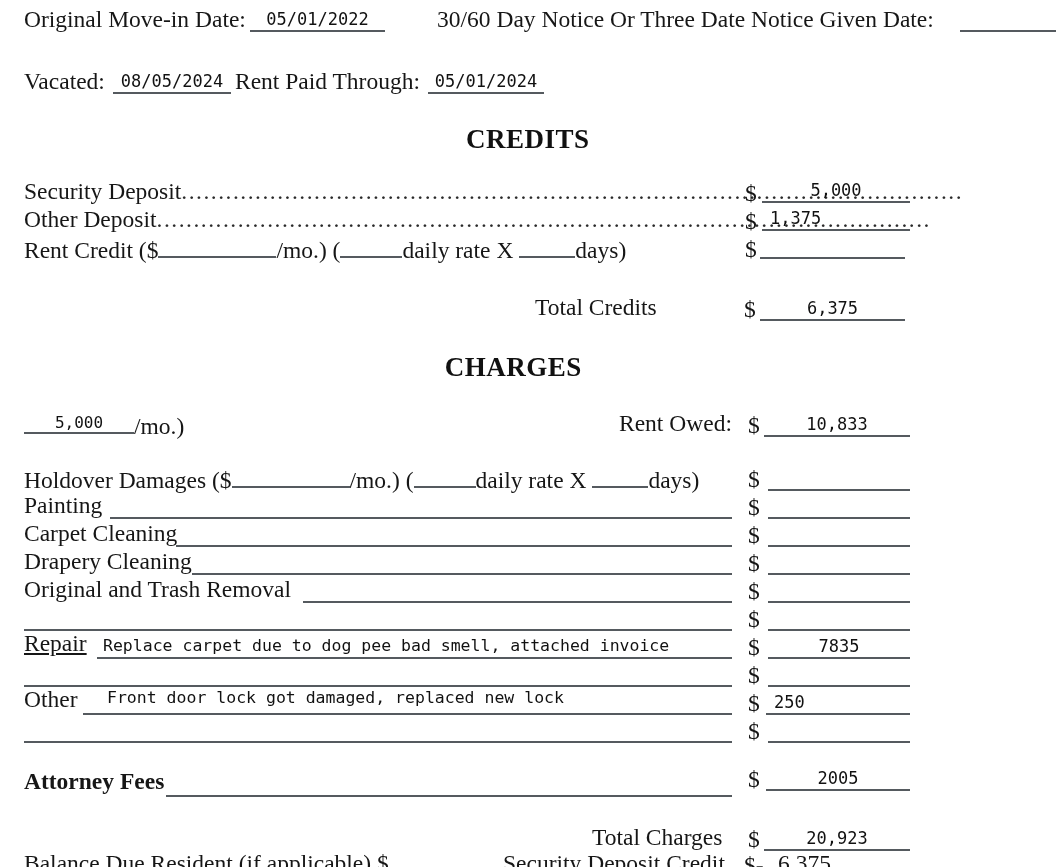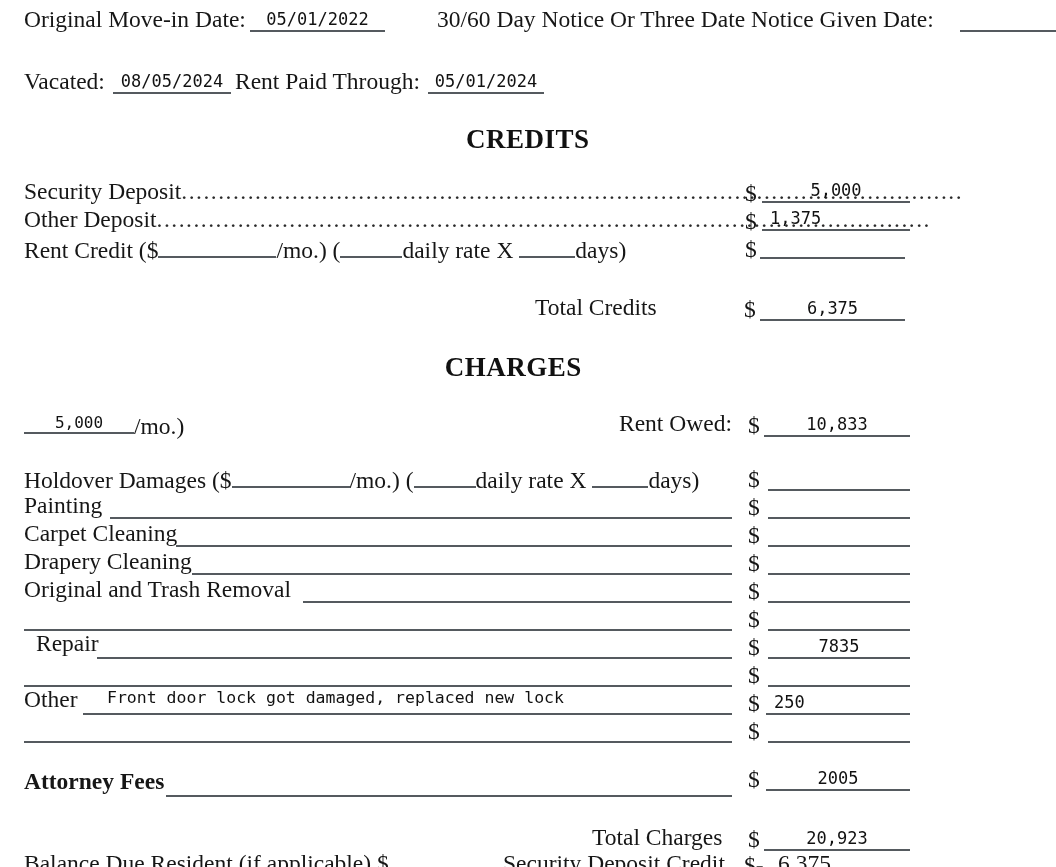--- a/index.html
+++ b/index.html
@@ -257,24 +257,25 @@
   <div class="money" style="left:768px; top:582px; width:142px;">
     <span class="val"></span>
   </div>
 
   <div class="descrule" style="left:24px; top:629px; width:708px;"></div>
   <div class="dollar" style="left:748px; top:606px;">$</div>
   <div class="money" style="left:768px; top:610px; width:142px;">
     <span class="val"></span>
   </div>
 
-  <div class="row lbl" style="left:36px; top:632px;">
+  <div class="row lbl" style="left:24px; top:632px;text-decoration:underline;">
     <span>Repair</span>
   </div>
   <div class="descrule" style="left:97px; top:657px; width:635px;"></div>
+  <div class="desctext" style="left:103px; top:636px;">Replace carpet due to dog pee bad smell, attached invoice</div>
   <div class="dollar" style="left:748px; top:634px;">$</div>
   <div class="money" style="left:768px; top:638px; width:142px;">
     <span class="val">7835</span>
   </div>
 
   <div class="descrule" style="left:24px; top:685px; width:708px;"></div>
   <div class="dollar" style="left:748px; top:662px;">$</div>
   <div class="money" style="left:768px; top:666px; width:142px;">
     <span class="val"></span>
   </div>

